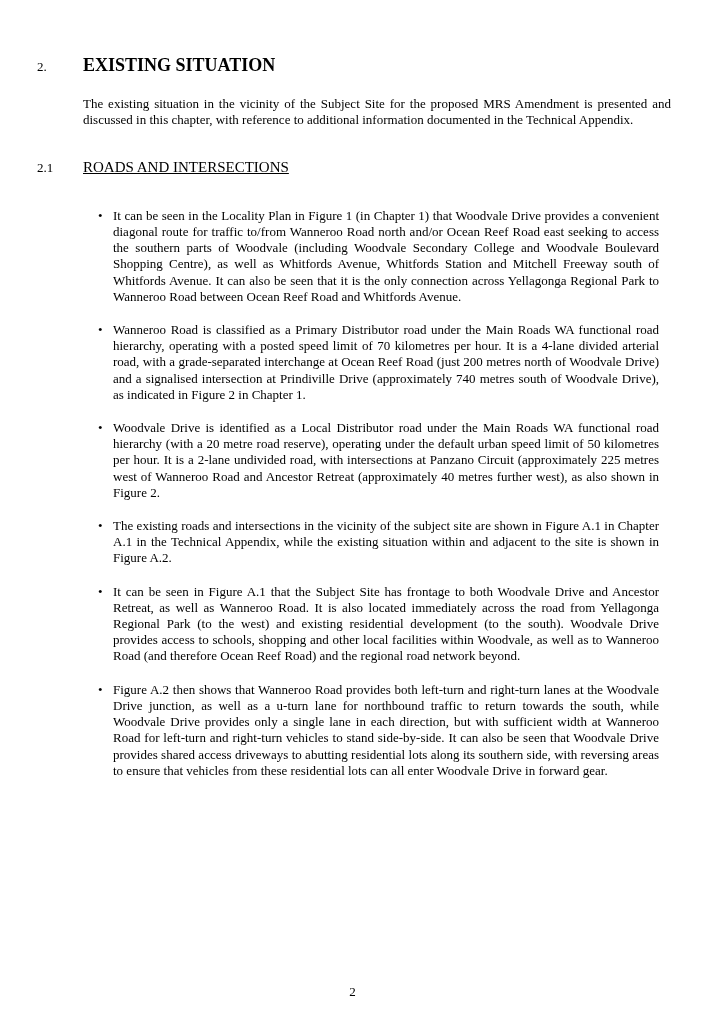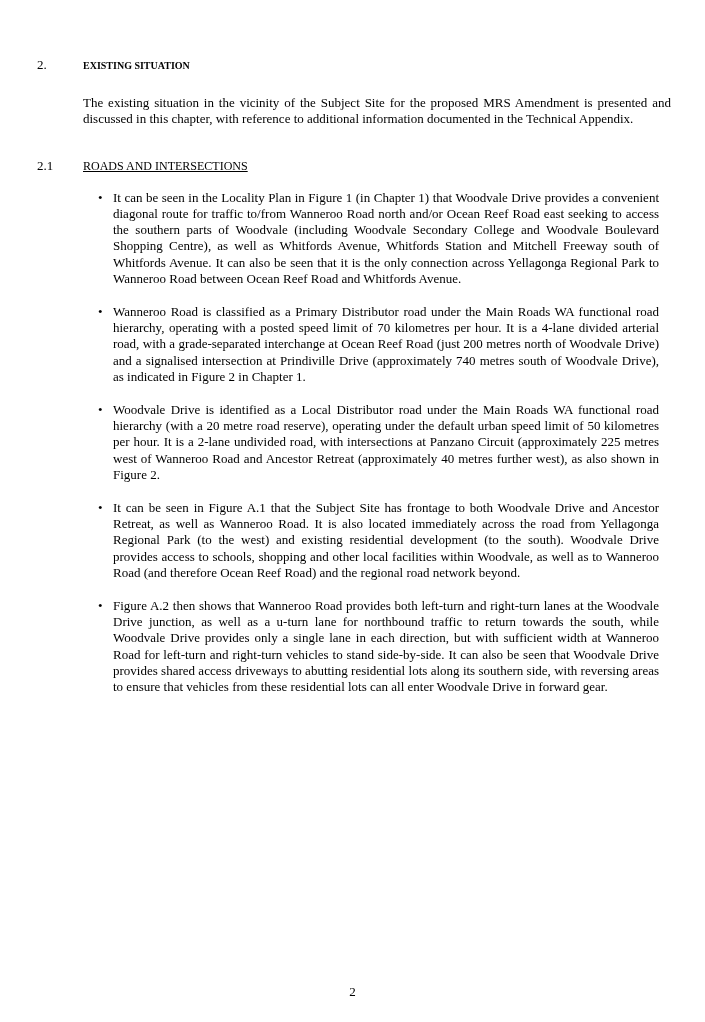--- a/index.html
+++ b/index.html
@@ -22,33 +22,33 @@
   }
   .heading-row {
     display: flex;
     align-items: baseline;
   }
   .num-col {
     flex: 0 0 46px;
   }
   .h-main {
     font-weight: bold;
-    font-size: 10px;
+    font-size: 18px;
     margin: 0;
     display: inline;
   }
   .heading-main {
     margin-bottom: 21px;
   }
   .heading-sub {
-    margin-bottom: 16px;
+    margin-bottom: 32px;
   }
   .h-sub {
     font-weight: normal;
-    font-size: 12px;
+    font-size: 15px;
     text-decoration: underline;
     margin: 0;
     display: inline;
   }
   .para {
     margin: 0 1px 30px 46px;
     text-align: justify;
   }
   ul.bullets {
     list-style: none;
@@ -90,19 +90,20 @@
 
   <div class="heading-row heading-sub">
     <span class="num-col">2.1</span>
     <span class="h-sub">ROADS AND INTERSECTIONS</span>
   </div>
 
   <ul class="bullets">
     <li>It can be seen in the Locality Plan in Figure 1 (in Chapter 1) that Woodvale Drive provides a convenient diagonal route for traffic to/from Wanneroo Road north and/or Ocean Reef Road east seeking to access the southern parts of Woodvale (including Woodvale Secondary College and Woodvale Boulevard Shopping Centre), as well as Whitfords Avenue, Whitfords Station and Mitchell Freeway south of Whitfords Avenue.  It can also be seen that it is the only connection across Yellagonga Regional Park to Wanneroo Road between Ocean Reef Road and Whitfords Avenue.</li>
     <li>Wanneroo Road is classified as a Primary Distributor road under the Main Roads WA functional road hierarchy, operating with a posted speed limit of 70 kilometres per hour.  It is a 4-lane divided arterial road, with a grade-separated interchange at Ocean Reef Road (just 200 metres north of Woodvale Drive) and a signalised intersection at Prindiville Drive (approximately 740 metres south of Woodvale Drive), as indicated in Figure 2 in Chapter 1.</li>
     <li>Woodvale Drive is identified as a Local Distributor road under the Main Roads WA functional road hierarchy (with a 20 metre road reserve), operating under the default urban speed limit of 50 kilometres per hour.  It is a 2-lane undivided road, with intersections at Panzano Circuit (approximately 225 metres west of Wanneroo Road and Ancestor Retreat (approximately 40 metres further west), as also shown in Figure 2.</li>
+    <li>The existing roads and intersections in the vicinity of the subject site are shown in Figure A.1 in Chapter A.1 in the Technical Appendix, while the existing situation within and adjacent to the site is shown in Figure A.2.</li>
     <li>It can be seen in Figure A.1 that the Subject Site has frontage to both Woodvale Drive and Ancestor Retreat, as well as Wanneroo Road.  It is also located immediately across the road from Yellagonga Regional Park (to the west) and existing residential development (to the south).  Woodvale Drive provides access to schools, shopping and other local facilities within Woodvale, as well as to Wanneroo Road (and therefore Ocean Reef Road) and the regional road network beyond.</li>
     <li>Figure A.2 then shows that Wanneroo Road provides both left-turn and right-turn lanes at the Woodvale Drive junction, as well as a u-turn lane for northbound traffic to return towards the south, while Woodvale Drive provides only a single lane in each direction, but with sufficient width at Wanneroo Road for left-turn and right-turn vehicles to stand side-by-side.  It can also be seen that Woodvale Drive provides shared access driveways to abutting residential lots along its southern side, with reversing areas to ensure that vehicles from these residential lots can all enter Woodvale Drive in forward gear.</li>
   </ul>
 
   <div class="page-footer">2</div>
 
 </div>
 
 </body></html>

